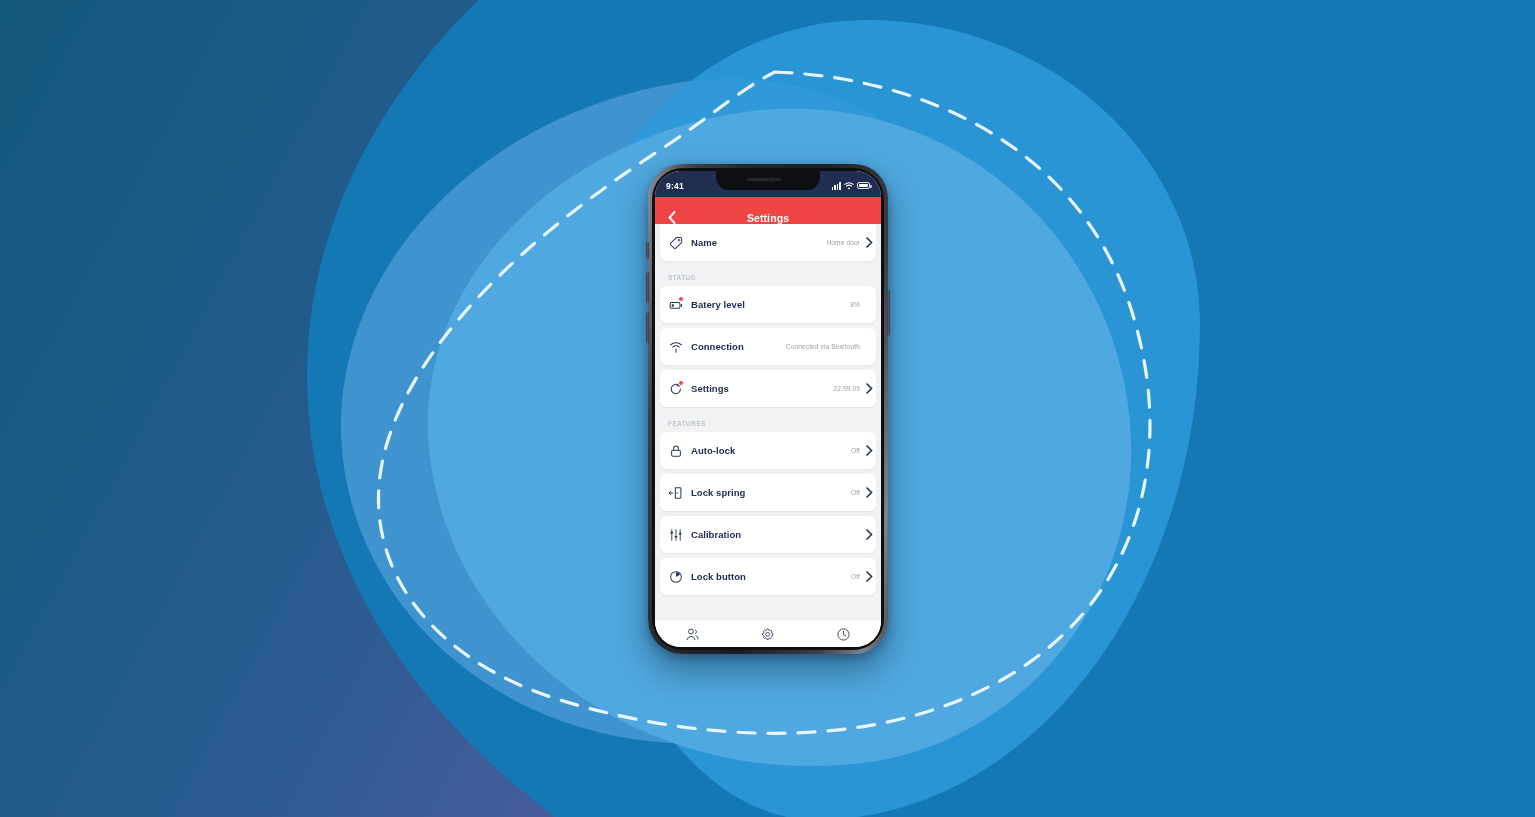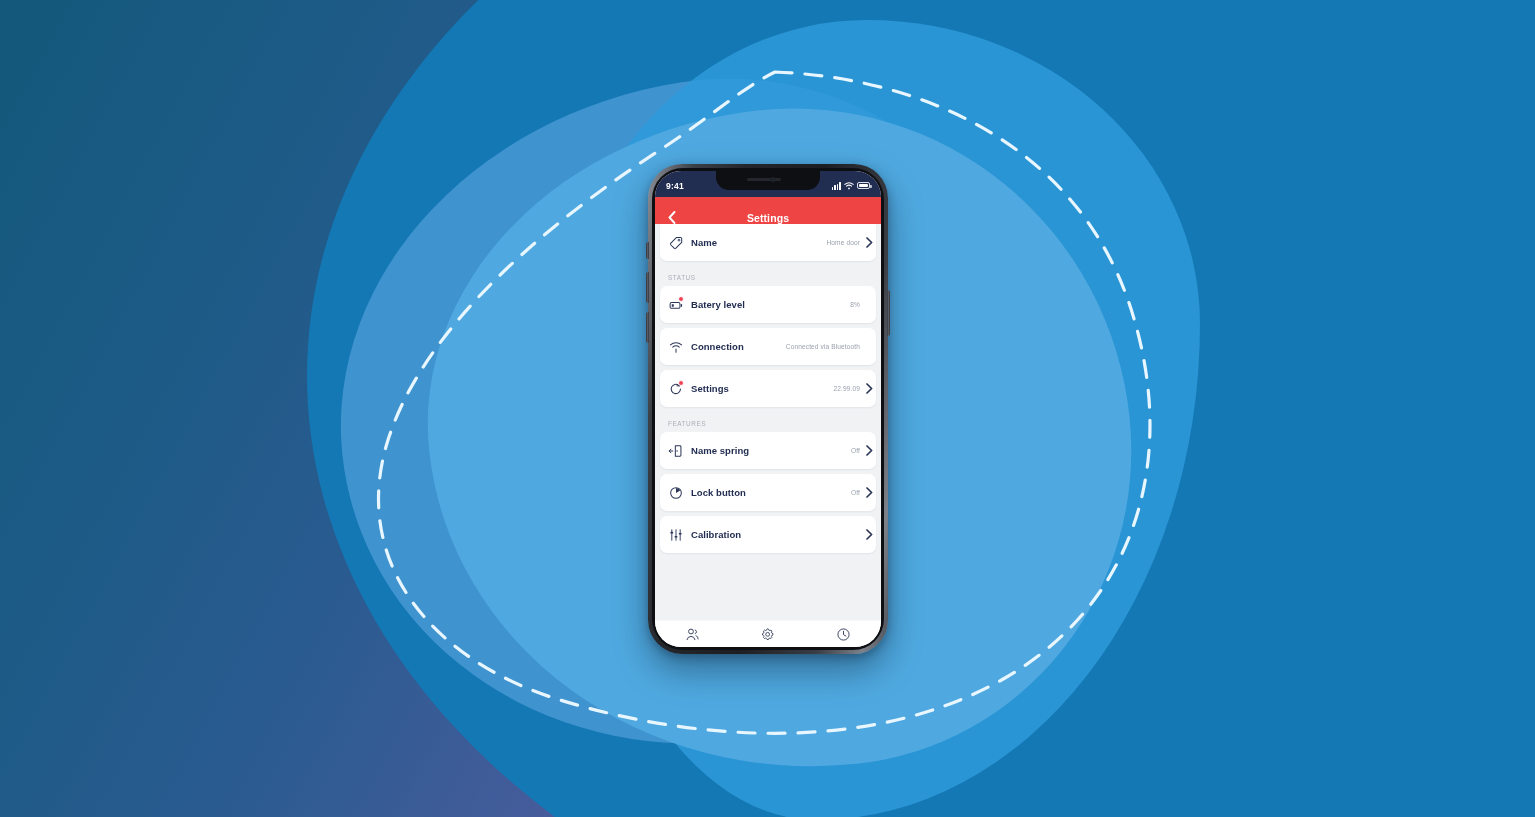--- a/index.html
+++ b/index.html
@@ -431,68 +431,83 @@
           <span class="row-value">22.99.09</span>
           <span class="row-chev">
             <svg width="7" height="11" viewBox="0 0 7 11">
               <path d="M1 1 L5.6 5.5 L1 10" stroke="#2b3556" stroke-width="1.7" fill="none" stroke-linecap="round" stroke-linejoin="round"></path>
             </svg>
           </span>
         </div>
 
         <div class="section-head">FEATURES</div>
 
+        <div class="card">
+          <span class="row-icon">
+            <svg width="14" height="14" viewBox="0 0 16 16">
+              <rect x="3" y="7.1" width="10" height="7" rx="1.5" stroke="#2b3556" stroke-width="1.15" fill="none"></rect>
+              <path d="M5.3 7.1 V5.1 A2.7 2.7 0 0 1 10.7 5.1 V7.1" stroke="#2b3556" stroke-width="1.15" fill="none" stroke-linecap="round"></path>
+            </svg>
+          </span>
+          <span class="row-label">Auto-lock</span>
+          <span class="row-value">Off</span>
+          <span class="row-chev">
+            <svg width="7" height="11" viewBox="0 0 7 11">
+              <path d="M1 1 L5.6 5.5 L1 10" stroke="#2b3556" stroke-width="1.7" fill="none" stroke-linecap="round" stroke-linejoin="round"></path>
+            </svg>
+          </span>
+        </div>
 
 
         <div class="card">
           <span class="row-icon">
             <svg width="15" height="14" viewBox="0 0 17 16">
               <path d="M8.3 2.1 H13.6 A1.1 1.1 0 0 1 14.7 3.2 V12.8
                        A1.1 1.1 0 0 1 13.6 13.9 H8.3 Z" stroke="#2b3556" stroke-width="1.15" fill="none" stroke-linejoin="round"></path>
               <circle cx="10.3" cy="8" r="0.85" fill="#2b3556"></circle>
               <path d="M1.3 8 H5.4" stroke="#2b3556" stroke-width="1.1" stroke-linecap="round"></path>
               <path d="M3.3 5.9 L1.2 8 L3.3 10.1" stroke="#2b3556" stroke-width="1.1" fill="none" stroke-linecap="round" stroke-linejoin="round"></path>
             </svg>
           </span>
-          <span class="row-label">Name spring</span>
+          <span class="row-label">Lock spring</span>
           <span class="row-value">Off</span>
           <span class="row-chev">
             <svg width="7" height="11" viewBox="0 0 7 11">
               <path d="M1 1 L5.6 5.5 L1 10" stroke="#2b3556" stroke-width="1.7" fill="none" stroke-linecap="round" stroke-linejoin="round"></path>
             </svg>
           </span>
         </div>
 
         <div class="card">
           <span class="row-icon">
             <svg width="14" height="14" viewBox="0 0 16 16">
-              <circle cx="8" cy="8" r="6.1" stroke="#2b3556" stroke-width="1.15" fill="none"></circle>
-              <path d="M8 8 L8 2.3 A5.7 5.7 0 0 1 12.8 5.2 Z" fill="#2b3556"></path>
-            </svg>
-          </span>
-          <span class="row-label">Lock button</span>
-          <span class="row-value">Off</span>
-          <span class="row-chev">
-            <svg width="7" height="11" viewBox="0 0 7 11">
-              <path d="M1 1 L5.6 5.5 L1 10" stroke="#2b3556" stroke-width="1.7" fill="none" stroke-linecap="round" stroke-linejoin="round"></path>
-            </svg>
-          </span>
-        </div>
-
-        <div class="card">
-          <span class="row-icon">
-            <svg width="14" height="14" viewBox="0 0 16 16">
               <path d="M3.2 2 V14 M8 2 V14 M12.8 2 V14" stroke="#2b3556" stroke-width="1.05" stroke-linecap="round"></path>
               <rect x="1.6" y="4.4" width="3.2" height="1.9" rx="0.6" fill="#2b3556"></rect>
               <rect x="6.4" y="9" width="3.2" height="1.9" rx="0.6" fill="#2b3556"></rect>
               <rect x="11.2" y="5.6" width="3.2" height="1.9" rx="0.6" fill="#2b3556"></rect>
             </svg>
           </span>
           <span class="row-label">Calibration</span>
           <span class="row-value"></span>
+          <span class="row-chev">
+            <svg width="7" height="11" viewBox="0 0 7 11">
+              <path d="M1 1 L5.6 5.5 L1 10" stroke="#2b3556" stroke-width="1.7" fill="none" stroke-linecap="round" stroke-linejoin="round"></path>
+            </svg>
+          </span>
+        </div>
+
+        <div class="card">
+          <span class="row-icon">
+            <svg width="14" height="14" viewBox="0 0 16 16">
+              <circle cx="8" cy="8" r="6.1" stroke="#2b3556" stroke-width="1.15" fill="none"></circle>
+              <path d="M8 8 L8 2.3 A5.7 5.7 0 0 1 12.8 5.2 Z" fill="#2b3556"></path>
+            </svg>
+          </span>
+          <span class="row-label">Lock button</span>
+          <span class="row-value">Off</span>
           <span class="row-chev">
             <svg width="7" height="11" viewBox="0 0 7 11">
               <path d="M1 1 L5.6 5.5 L1 10" stroke="#2b3556" stroke-width="1.7" fill="none" stroke-linecap="round" stroke-linejoin="round"></path>
             </svg>
           </span>
         </div>
 
       </div>
 
       <div class="tabbar">

